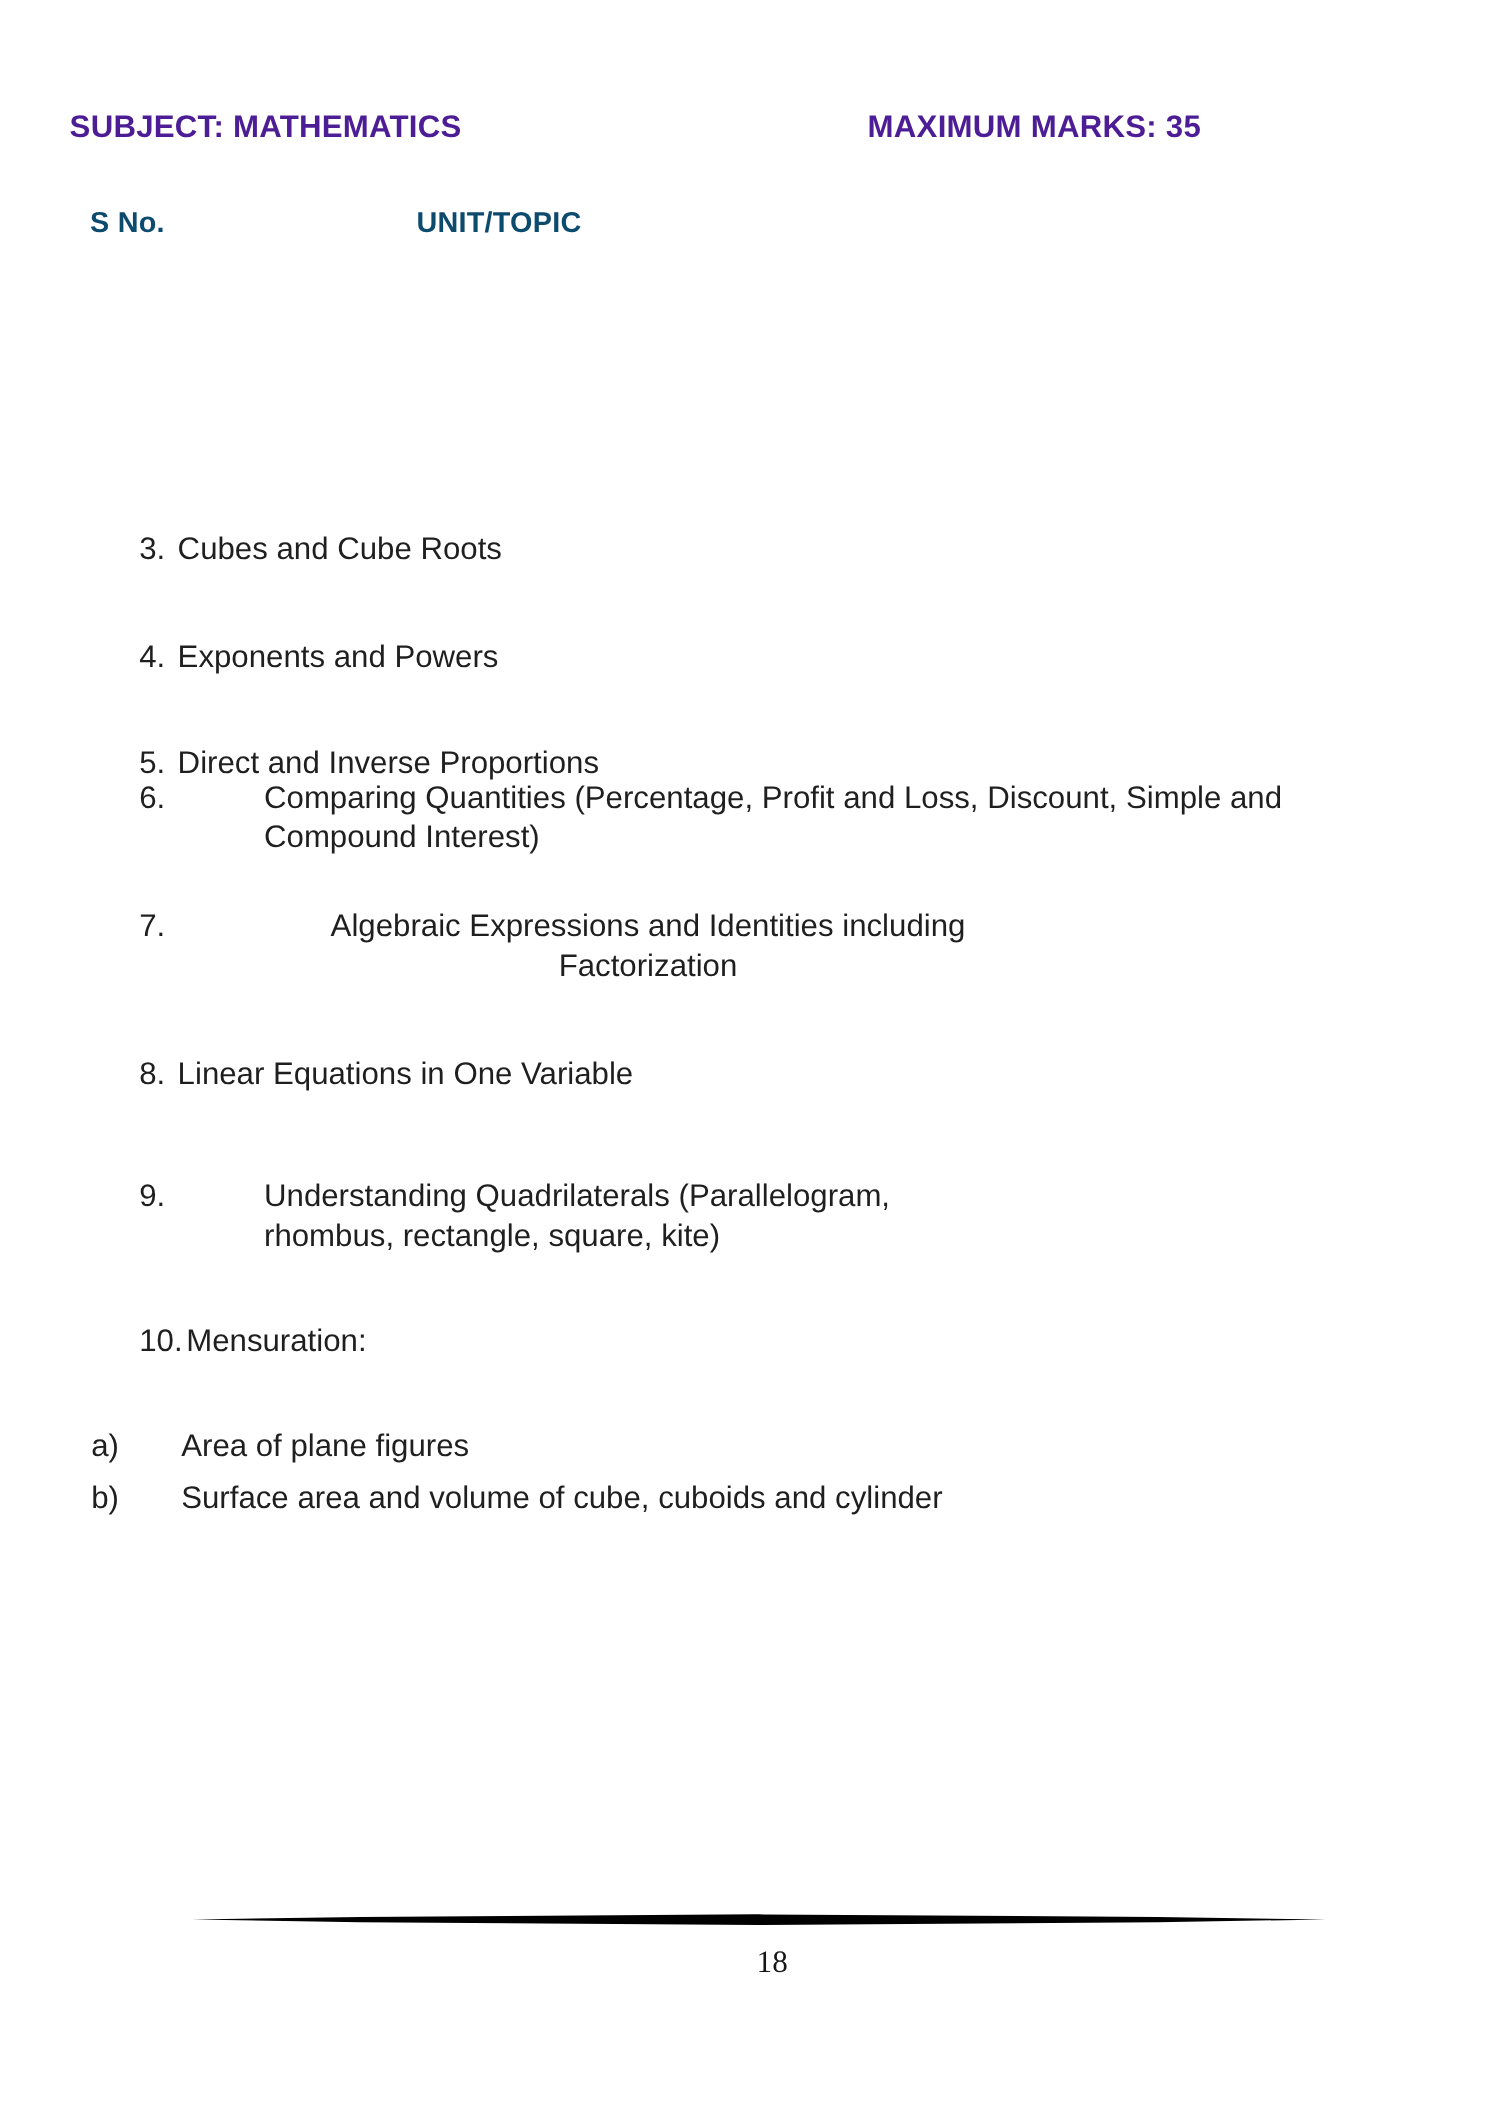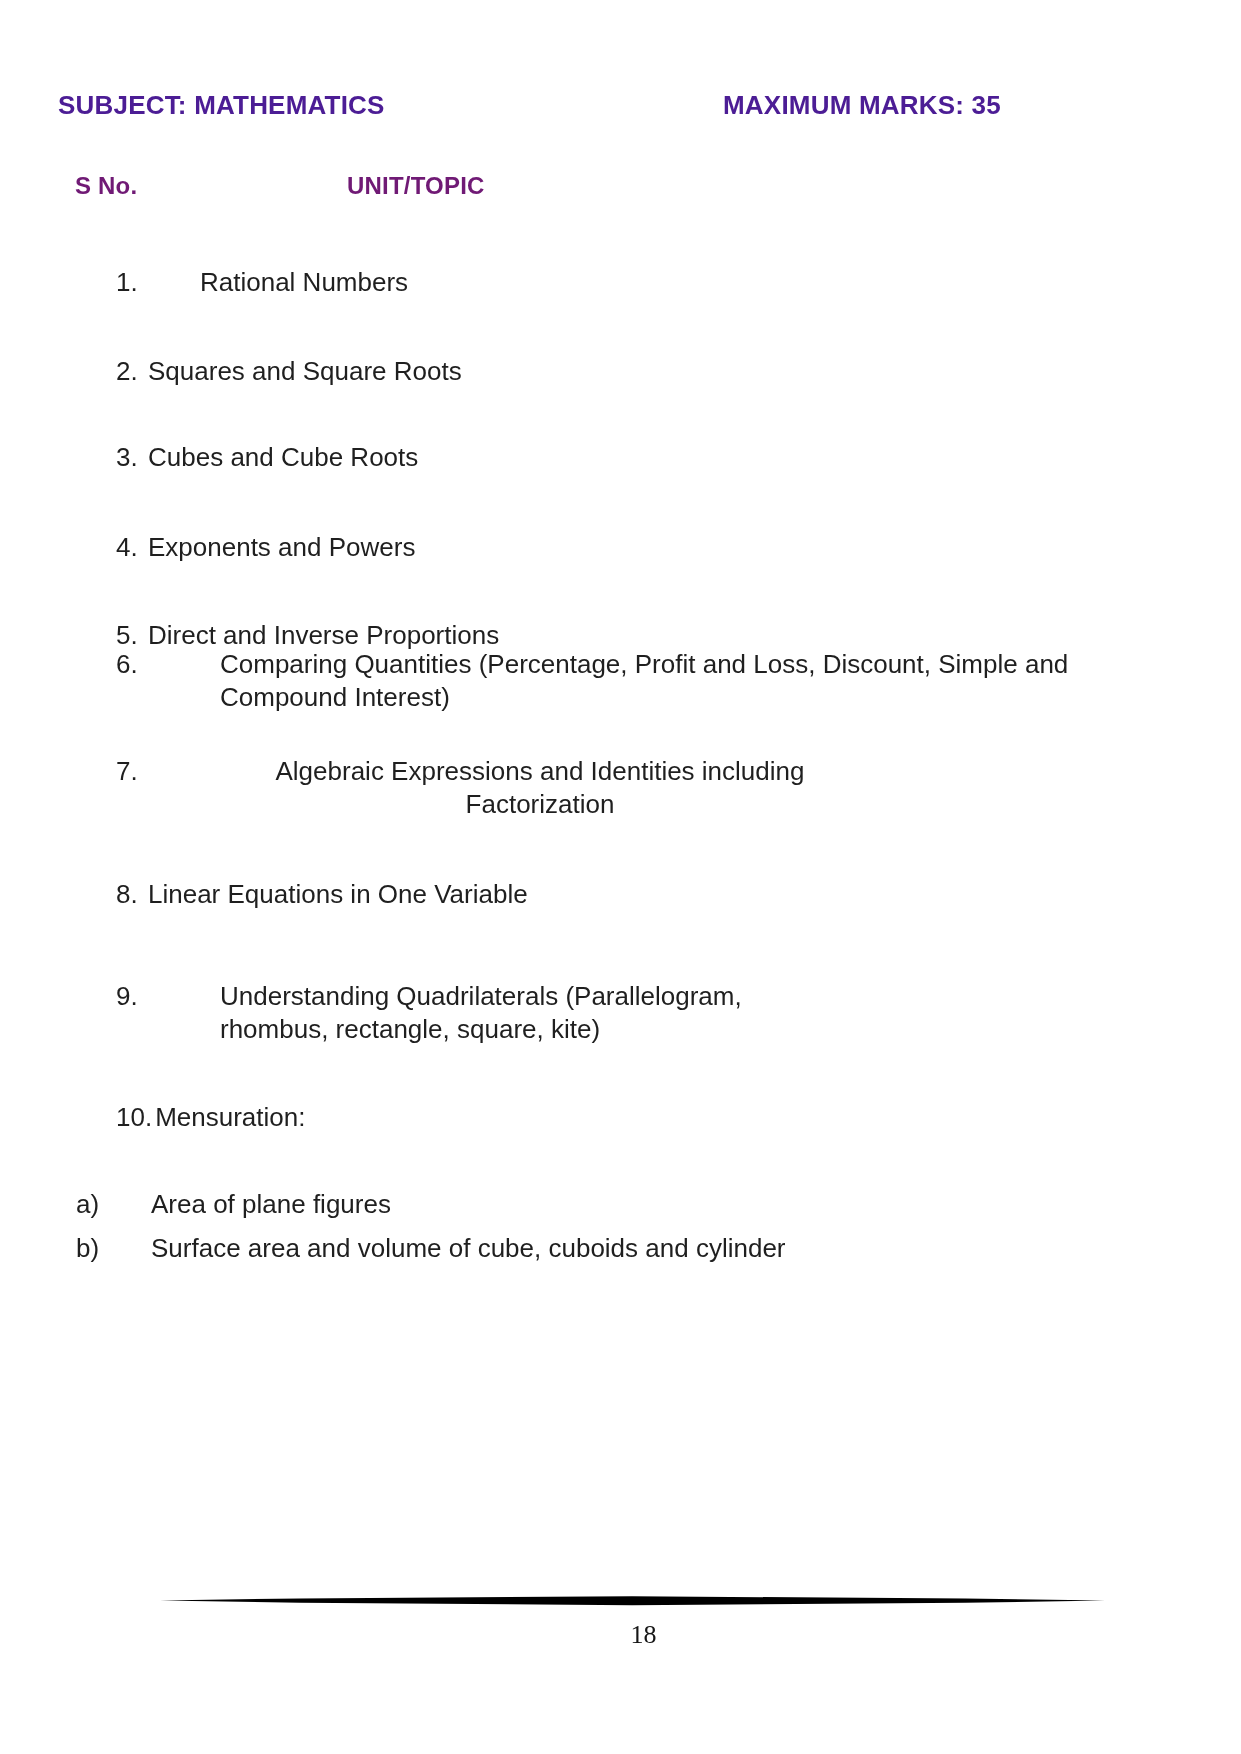--- a/index.html
+++ b/index.html
@@ -21,21 +21,21 @@
   .doc-header {
     font-weight: bold;
     font-size: 26px;
     color: #4c1d95;
     letter-spacing: 0.2px;
     white-space: nowrap;
   }
   .col-header {
     font-weight: bold;
     font-size: 24px;
-    color: #701a75;
+    color: #0c4a6e;
     letter-spacing: 0.2px;
     white-space: nowrap;
   }
 
   .row {
     position: absolute;
     font-size: 26px;
     line-height: 33px;
     color: #1f1f1f;
   }
@@ -85,27 +85,21 @@
 <body>
 
 <div class="page">
 
   <div class="abs doc-header" style="left:58px; top:90px;">SUBJECT: MATHEMATICS</div>
   <div class="abs doc-header" style="left:723px; top:90px;">MAXIMUM MARKS: 35</div>
 
   <div class="abs col-header" style="left:75px; top:172px;">S No.</div>
   <div class="abs col-header" style="left:347px; top:172px;">UNIT/TOPIC</div>
 
-  <div class="row num-col m-wide" style="top:266px;">
-    <span class="marker">1.</span><span class="text">Rational Numbers</span>
-  </div>
 
-  <div class="row num-col m-close" style="top:355px;">
-    <span class="marker">2.</span><span class="text">Squares and Square Roots</span>
-  </div>
 
   <div class="row num-col m-close" style="top:441px;">
     <span class="marker">3.</span><span class="text">Cubes and Cube Roots</span>
   </div>
 
   <div class="row num-col m-close" style="top:531px;">
     <span class="marker">4.</span><span class="text">Exponents and Powers</span>
   </div>
 
   <div class="row num-col m-close" style="top:619px;">

